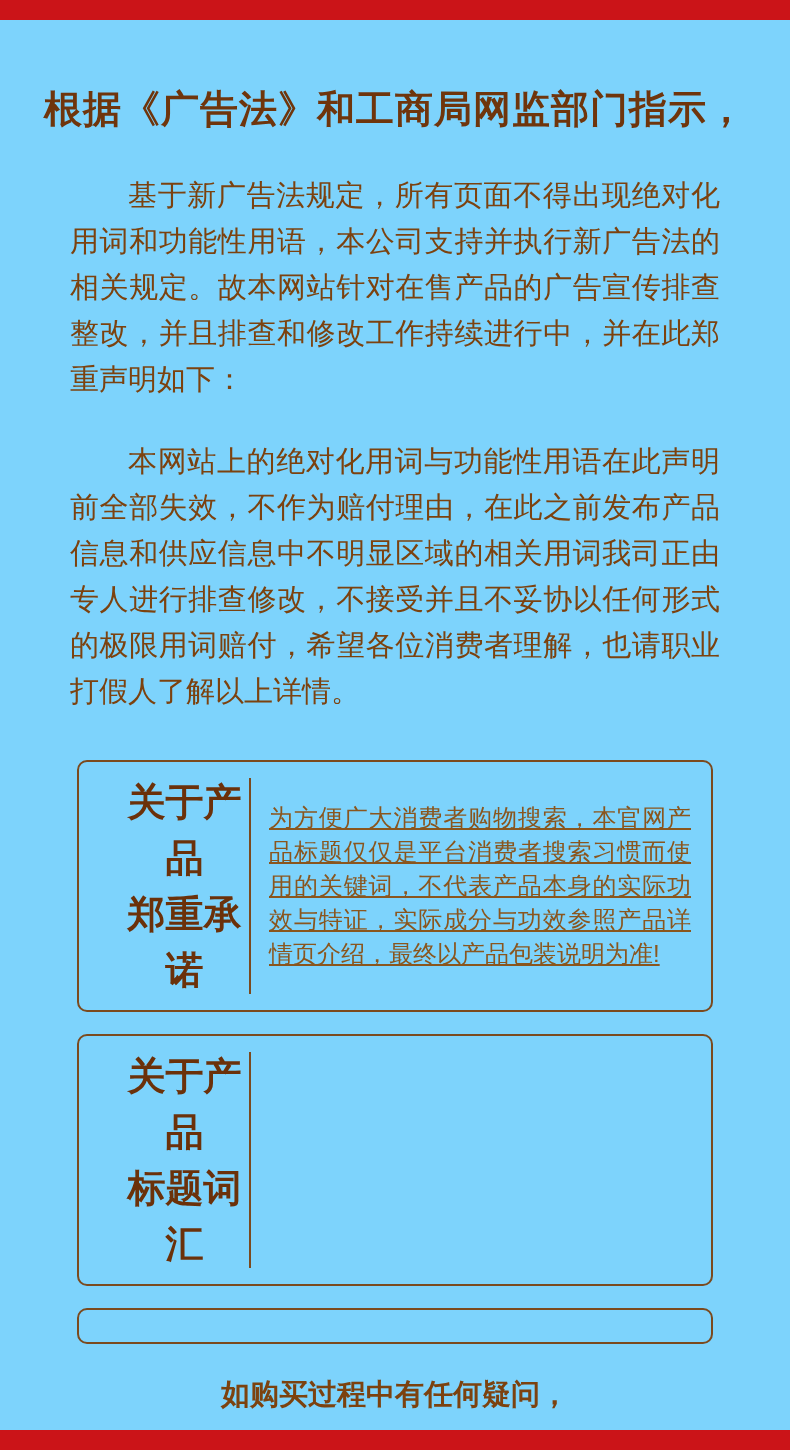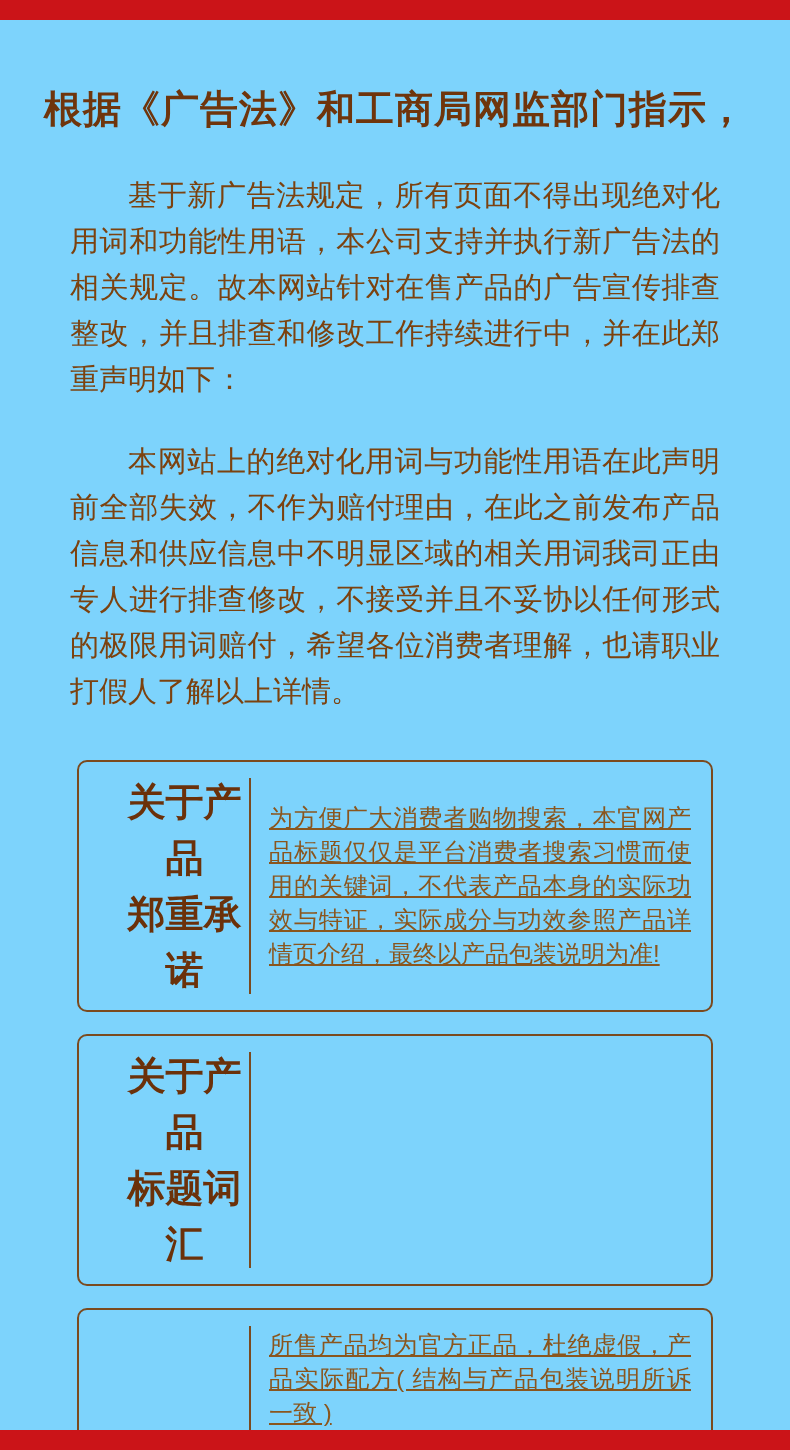--- a/index.html
+++ b/index.html
@@ -130,21 +130,20 @@
         <span>关于产品</span>
         <span>标题词汇</span>
       </div>
       <div class="box-divider"></div>
     </section>
 
     <section class="box">
       <div class="box-label">
       </div>
       <div class="box-divider"></div>
-      <p class="box-text">所售产品均为官方正品，杜绝虚假，产品实际配方( 结构与产品包装说明所诉一致 )</p>
     </section>
 
   </div>
 
   <div class="footer">
     <span>如购买过程中有任何疑问，</span>
 
   </div>
 
   <div class="band band-bottom" style="background: rgb(203, 20, 24);"></div>

